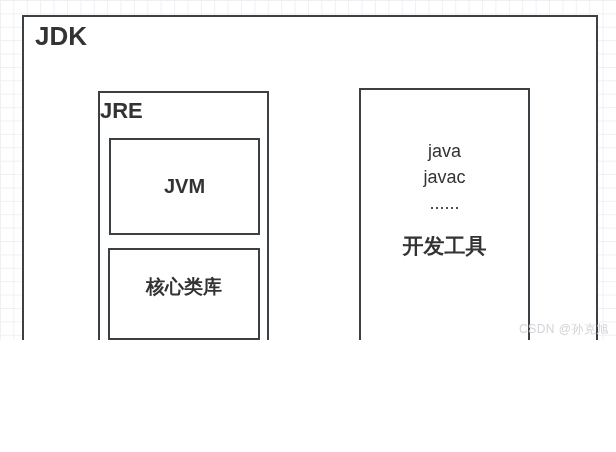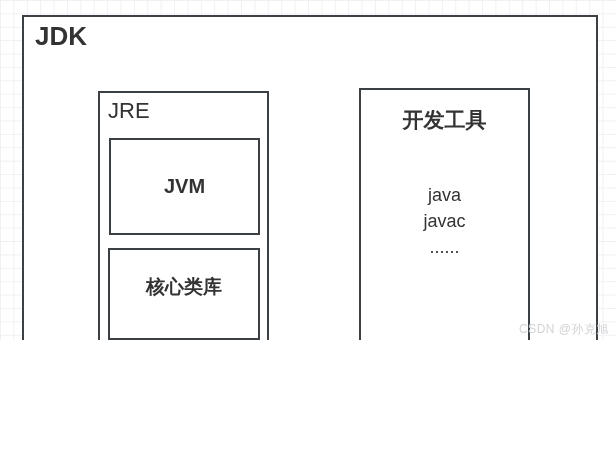--- a/index.html
+++ b/index.html
@@ -24,22 +24,22 @@
     background: #ffffff;
     border: 2px solid #3b4045;
   }
   #jdk-box   { left: 22px;  top: 15px;  width: 576px; height: 418px; }
   #jdk-label {
     position: absolute; left: 11px; top: 4px;
     font-size: 26px; font-weight: bold; color: #333333;
   }
   #jre-box   { left: 98px;  top: 91px;  width: 171px; height: 265px; }
   #jre-label {
-    position: absolute; left: 8px; top: 5px;
-    font-size: 22px; font-weight: normal; color: #333333;
+    position: absolute; left: 0; top: 5px;
+    font-size: 22px; font-weight: bold; color: #333333;
   }
   #jvm-box   { left: 109px; top: 138px; width: 151px; height: 97px;
                display: flex; align-items: center; justify-content: center; }
   #jvm-label { font-size: 20px; font-weight: bold; color: #333333; }
   #core-box  { left: 108px; top: 248px; width: 152px; height: 92px;
                display: flex; align-items: center; justify-content: center;
                padding-bottom: 14px; }
   #core-label{ font-size: 19px; font-weight: bold; color: #333333; }
   #dev-box   { left: 359px; top: 88px;  width: 171px; height: 268px;
                text-align: center; }
@@ -68,23 +68,23 @@
 
   <div class="box" id="core-box">
     <span id="core-label">核心类库</span>
   </div>
 
   <div class="box" id="jvm-box">
     <span id="jvm-label">JVM</span>
   </div>
 
   <div class="box" id="dev-box">
-    <div id="dev-title">开发工具</div>
     <div id="dev-commands">
       <span class="cmd">java</span>
       <span class="cmd">javac</span>
       <span class="cmd">......</span>
     </div>
+    <div id="dev-title">开发工具</div>
   </div>
 
   <div id="watermark">CSDN @孙克旭</div>
 
 </div>
 
 </body></html>

